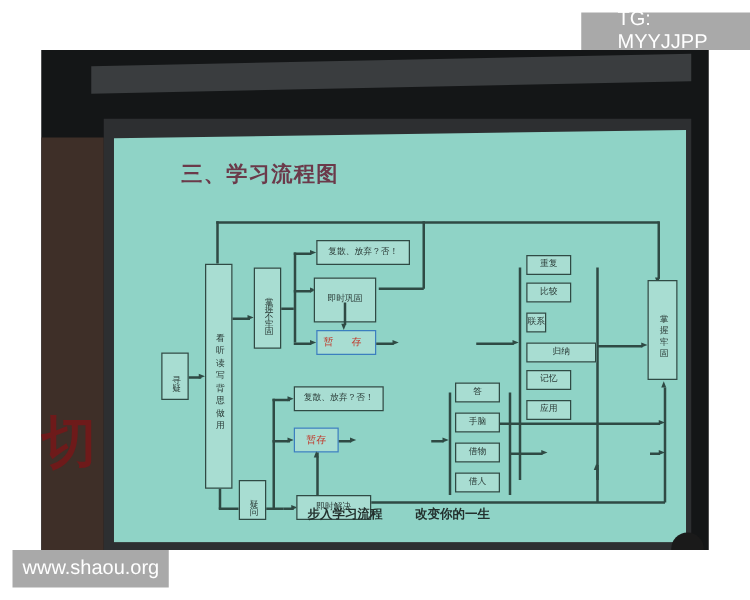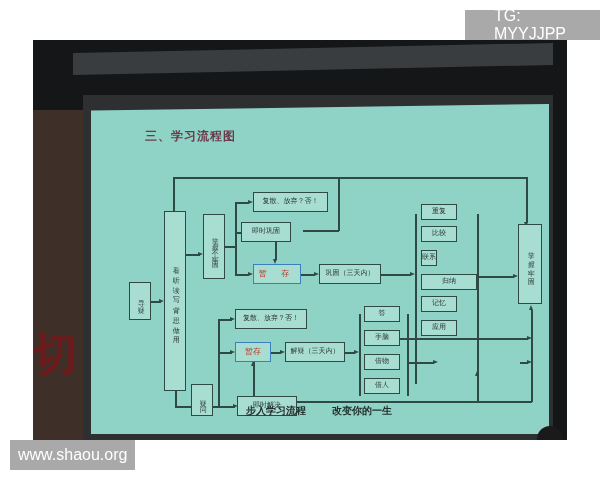--- a/index.html
+++ b/index.html
@@ -7,21 +7,21 @@
       font-family:"DejaVu Sans", sans-serif; }
     .photo { position:absolute; left:33px; top:40px; width:534px; height:400px; background:#141617; overflow:hidden; }
     .ceiling-bar { position:absolute; left:40px; top:8px; width:480px; height:22px; background:#3a3d3f;
       transform:skewY(-1.2deg); }
     .wall-left { position:absolute; left:0; top:70px; width:50px; height:330px; background:#3e2f28; }
     .wall-text { position:absolute; left:0px; top:215px; color:#6e1a1a; font-weight:bold; font-size:44px;
       font-family:"Liberation Sans", sans-serif; }
     .screen-frame { position:absolute; left:50px; top:55px; width:470px; height:345px; background:#2d2f31; }
     .screen { position:absolute; left:58px; top:64px; width:458px; height:330px;
       background:#8fd3c6; clip-path:polygon(0 2%,100% 0,100% 100%,0 100%); }
-    .title { position:absolute; left:54px; top:24px; font-size:12px; font-weight:bold; color:#6b3a4a;
+    .title { position:absolute; left:54px; top:24px; font-size:17px; font-weight:bold; color:#6b3a4a;
       font-family:"DejaVu Serif", serif; letter-spacing:1px; }
     .box { position:absolute; border:1.5px solid #2f4a44; background:#a8ddd2; color:#2a3a36;
       font-size:7px; display:flex; align-items:center; justify-content:center; text-align:center; line-height:1.1;
       box-sizing:border-box; }
     .vbox { writing-mode:vertical-rl; letter-spacing:6px; font-size:7px; }
     .blue { border-color:#3b7fbf; color:#c0392b; font-size:8px; }
     .line { position:absolute; background:#2f4a44; }
     .arrow { position:absolute; width:0; height:0; }
     .ar { border-left:5px solid #2f4a44; border-top:2.5px solid transparent; border-bottom:2.5px solid transparent; }
     .ad { border-top:5px solid #2f4a44; border-left:2.5px solid transparent; border-right:2.5px solid transparent; }
@@ -62,29 +62,28 @@
     <div class="line" style="left:134px;top:142px;width:10px;height:1.5px;"></div>
     <div class="line" style="left:144px;top:98px;width:1.5px;height:72px;"></div>
     <div class="line" style="left:144px;top:98px;width:14px;height:1.5px;"></div>
     <div class="arrow ar" style="left:157px;top:96px;"></div>
     <div class="line" style="left:144px;top:128px;width:14px;height:1.5px;"></div>
     <div class="arrow ar" style="left:157px;top:126px;"></div>
     <div class="line" style="left:144px;top:170px;width:14px;height:1.5px;"></div>
     <div class="arrow ar" style="left:157px;top:168px;"></div>
 
     <div class="box" style="left:162px;top:88px;width:75px;height:20px;">复散、放弃？否！</div>
-    <div class="box" style="left:150px;top:118px;width:50px;height:20px;text-align:center;">即时巩固</div>
+    <div class="box" style="left:160px;top:118px;width:50px;height:36px;text-align:center;">即时巩固</div>
     <div class="line" style="left:212px;top:126px;width:36px;height:1.5px;"></div>
     <div class="line" style="left:247px;top:73px;width:1.5px;height:54px;"></div>
     <div class="line" style="left:184px;top:138px;width:1.5px;height:18px;"></div>
     <div class="arrow ad" style="left:182px;top:155px;"></div>
     <div class="box blue" style="left:162px;top:160px;width:48px;height:20px;letter-spacing:6px;">暂 存</div>
     <div class="line" style="left:210px;top:170px;width:14px;height:1.5px;"></div>
     <div class="arrow ar" style="left:223px;top:168px;"></div>
-    <div class="box" style="left:228px;top:160px;width:62px;height:20px;">巩固（三天内）</div>
     <div class="line" style="left:290px;top:170px;width:30px;height:1.5px;"></div>
     <div class="arrow ar" style="left:319px;top:168px;"></div>
 
     <div class="line" style="left:324px;top:110px;width:1.5px;height:170px;"></div>
     <div class="line" style="left:386px;top:110px;width:1.5px;height:170px;"></div>
     <div class="box" style="left:330px;top:100px;width:36px;height:16px;">重复</div>
     <div class="box" style="left:330px;top:122px;width:36px;height:16px;">比较</div>
     <div class="box" style="left:330px;top:146px;width:16px;height:16px;">联系</div>
     <div class="box" style="left:330px;top:170px;width:56px;height:16px;">归纳</div>
     <div class="box" style="left:330px;top:192px;width:36px;height:16px;">记忆</div>
@@ -103,21 +102,20 @@
     <div class="line" style="left:127px;top:215px;width:1.5px;height:88px;"></div>
     <div class="line" style="left:127px;top:215px;width:14px;height:1.5px;"></div>
     <div class="arrow ar" style="left:139px;top:213px;"></div>
     <div class="line" style="left:127px;top:248px;width:14px;height:1.5px;"></div>
     <div class="arrow ar" style="left:139px;top:246px;"></div>
 
     <div class="box" style="left:144px;top:205px;width:72px;height:20px;">复散、放弃？否！</div>
     <div class="box blue" style="left:144px;top:238px;width:36px;height:20px;">暂存</div>
     <div class="line" style="left:180px;top:248px;width:10px;height:1.5px;"></div>
     <div class="arrow ar" style="left:189px;top:246px;"></div>
-    <div class="box" style="left:194px;top:238px;width:60px;height:20px;">解疑（三天内）</div>
     <div class="line" style="left:254px;top:248px;width:10px;height:1.5px;"></div>
     <div class="arrow ar" style="left:263px;top:246px;"></div>
 
     <div class="line" style="left:268px;top:210px;width:1.5px;height:82px;"></div>
     <div class="line" style="left:316px;top:210px;width:1.5px;height:82px;"></div>
     <div class="box" style="left:273px;top:202px;width:36px;height:16px;">答</div>
     <div class="box" style="left:273px;top:226px;width:36px;height:16px;">手脑</div>
     <div class="box" style="left:273px;top:250px;width:36px;height:16px;">借物</div>
     <div class="box" style="left:273px;top:274px;width:36px;height:16px;">借人</div>
     <div class="line" style="left:309px;top:234px;width:128px;height:1.5px;"></div>

